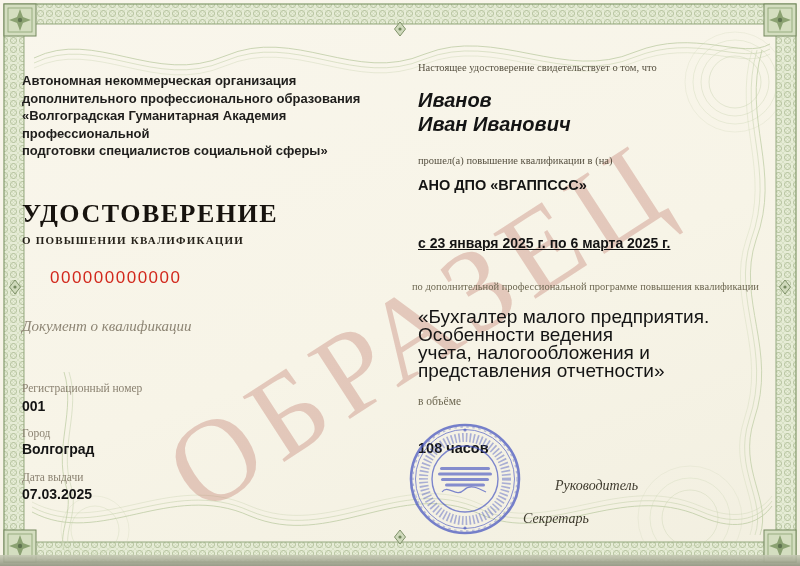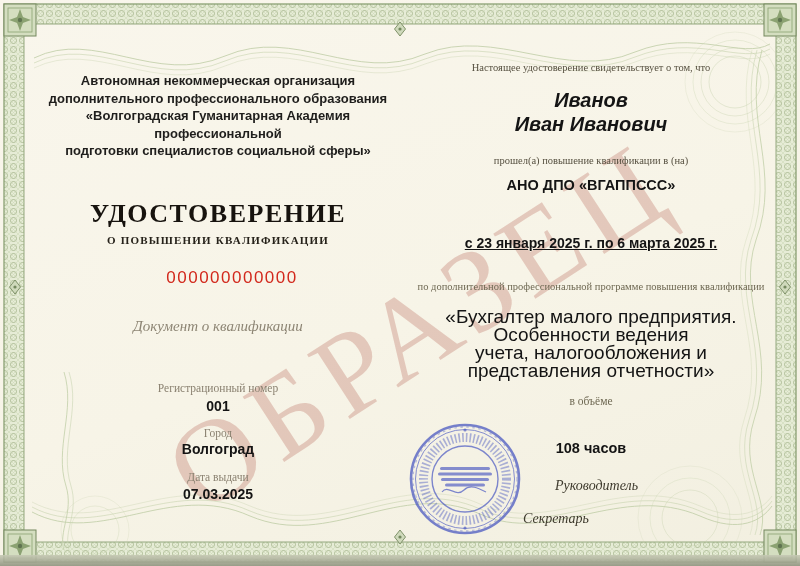--- a/index.html
+++ b/index.html
@@ -9,21 +9,21 @@
           background:linear-gradient(160deg,#f9f6ec 0%, #f7f4e7 55%, #f2efe0 100%);
           overflow:hidden; }
   .decor { position:absolute; left:0; top:0; z-index:0; pointer-events:none; }
   .watermark { position:absolute; left:55px; top:252px; width:730px; height:150px;
                z-index:1; text-align:center;
                font-family:"Liberation Serif", serif; font-weight:400;
                font-size:118px; letter-spacing:10px; line-height:150px;
                color:#b25a4c; opacity:0.28; transform:rotate(-33deg); }
   .content { position:absolute; left:0; top:0; width:800px; height:566px; z-index:2; }
 
-  .abs { position:absolute; left:0; right:0; text-align:center; }
+  .abs { position:absolute; left:0; right:0; }
 
   .col-left  { position:absolute; left:22px;  top:0; width:392px; height:566px; }
   .col-right { position:absolute; left:418px; top:0; width:346px; height:566px; }
 
   .org { top:72px; font-weight:bold; font-size:13px; line-height:17.5px; color:#1f1e1c; }
   .title { top:199px; font-family:"Liberation Serif", serif; font-weight:600;
            font-size:26px; letter-spacing:1.5px; color:#17130e; }
   .subtitle { top:234px; font-family:"Liberation Serif", serif; font-weight:600;
               font-size:11px; letter-spacing:1.2px; color:#26221a; }
   .serial { top:268px; font-size:17px; letter-spacing:1.5px; color:#d2281c; font-weight:500;padding-left:28px; }

